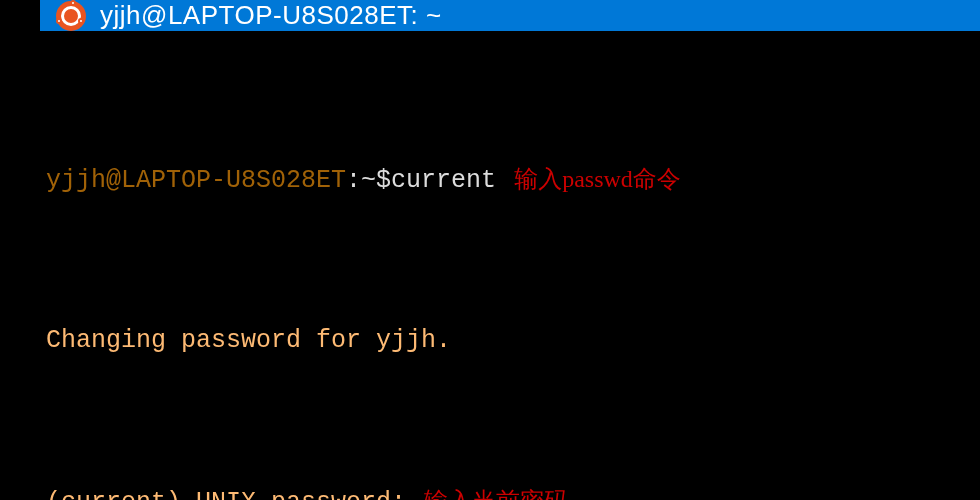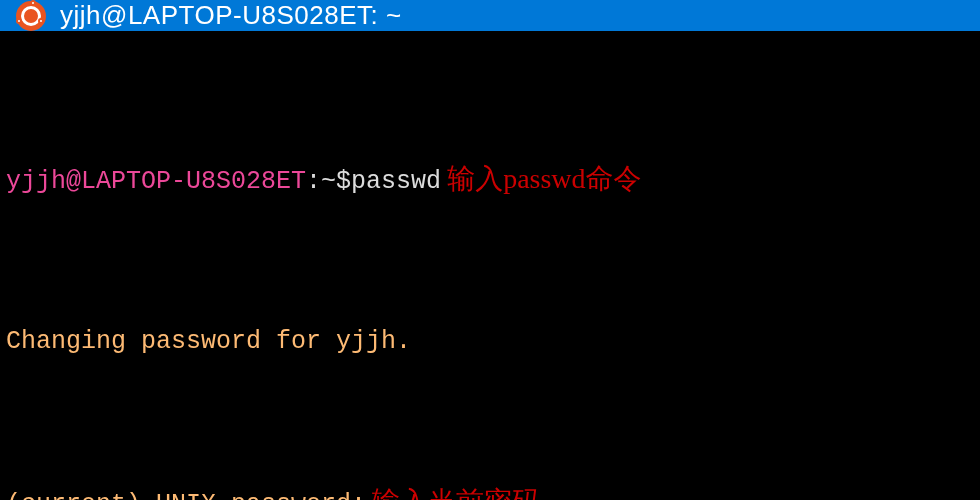--- a/index.html
+++ b/index.html
@@ -3,20 +3,21 @@
 <meta charset="utf-8">
 <style>
   * { margin: 0; padding: 0; box-sizing: border-box; }
   html, body { width: 980px; height: 500px; font-family: "Courier New", monospace; background: #fff; }
   .window {
     width: 980px;
     height: 500px;
     background: #000;
     display: flex;
     flex-direction: column;
+    padding-left: 40px;
   }
   .titlebar {
     background: #0078d7;
     height: 58px;
     display: flex;
     align-items: center;
     padding-left: 16px;
     gap: 14px;
   }
   .ubuntu-logo {
@@ -59,29 +60,29 @@
     flex: 1;
     background: #000;
     padding: 8px 0 0 6px;
     font-size: 25px;
     line-height: 40px;
     font-family: "Courier New", monospace;
     color: #dcdcdc;
     white-space: pre;
   }
   .line { display: flex; align-items: baseline; }
-  .prompt-user { color: #ec4899; }
+  .prompt-user { color: #a16207; }
   .prompt-colon { color: #dcdcdc; }
   .prompt-symbol { color: #dcdcdc; }
   .cmd { color: #dcdcdc; }
   .annotation {
     color: #cc0000;
     font-family: "SimSun", "Microsoft YaHei", serif;
-    font-size: 28px;
-    margin-left: 6px;
+    font-size: 24px;
+    margin-left: 18px;
     white-space: nowrap;
   }
   .output { color: #fdba74; }
 </style>
 </head>
 <body>
 
 <div class="window">
 
   <div class="titlebar">
@@ -89,21 +90,21 @@
       <span class="dot d1"></span>
         <span class="dot d2"></span>
         <span class="dot d3"></span>
     </div>
     <span class="title-text">yjjh@LAPTOP-U8S028ET: ~</span>
   </div>
 
   <div class="terminal">
 
     <div class="line">
-      <span class="prompt-user">yjjh@LAPTOP-U8S028ET</span><span class="prompt-colon">:</span><span class="prompt-colon">~</span> <span class="prompt-symbol">$</span> <span class="cmd">passwd</span> <span class="annotation">输入passwd命令</span>
+      <span class="prompt-user">yjjh@LAPTOP-U8S028ET</span><span class="prompt-colon">:</span><span class="prompt-colon">~</span> <span class="prompt-symbol">$</span> <span class="cmd">current</span> <span class="annotation">输入passwd命令</span>
     </div>
 
     <div class="line">
       <span class="output">Changing password for yjjh.</span>
     </div>
 
     <div class="line">
       <span class="output">(current) UNIX password:</span> <span class="annotation">输入当前密码</span>
     </div>
 

